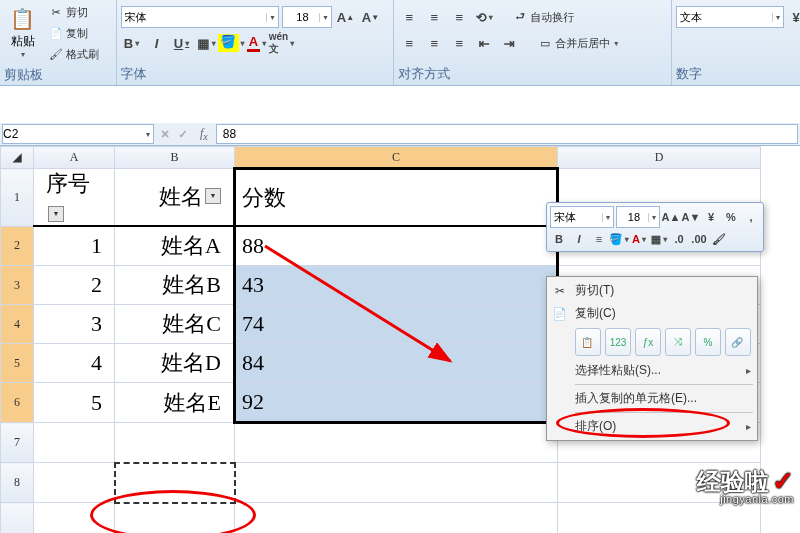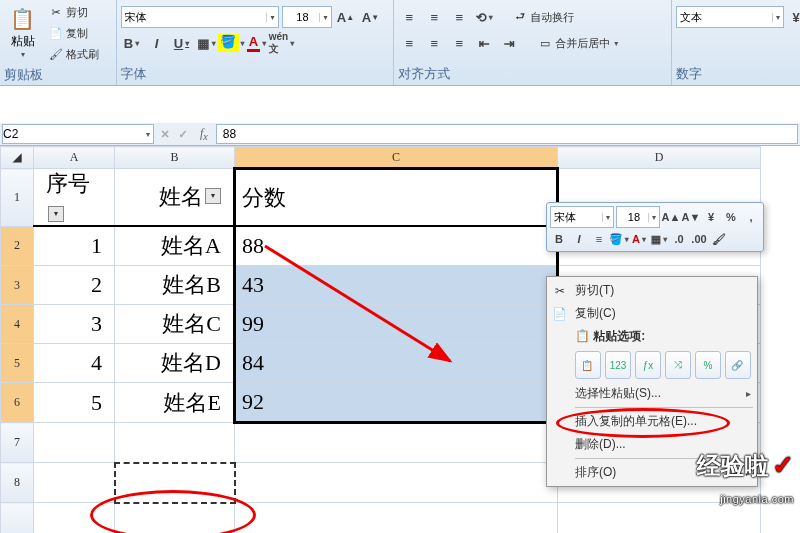--- a/index.html
+++ b/index.html
@@ -299,21 +299,21 @@
     bottom:28px;
     font-family:"Arial";
     color:#fff;
     text-shadow:0 0 2px #000,0 0 2px #000,0 0 2px #000;
     line-height:1;
     text-align:right;
     pointer-events:none;
   }
   .watermark .big { font-size:24px; font-weight:bold; display:inline; }
   .watermark .check { color:#e00; font-size:26px; font-weight:bold; }
-  .watermark .small { font-size:11px; display:block; letter-spacing:0.5px;margin-top:16px; }
+  .watermark .small { font-size:11px; display:block; letter-spacing:0.5px; }
 
   .drop-arrow-cell {
     display:inline-flex;
     align-items:center;
     justify-content:center;
     width:14px;
     height:14px;
     border:1px solid #888;
     background:#e8e8e8;
     font-size:7px;
@@ -479,21 +479,21 @@
       <th class="rowhead selR">3</th>
       <td class="colA">2</td>
       <td class="colB">姓名B</td>
       <td class="colC sel-c">43</td>
       <td></td>
     </tr>
     <tr>
       <th class="rowhead selR">4</th>
       <td class="colA">3</td>
       <td class="colB">姓名C</td>
-      <td class="colC sel-c">99</td>
+      <td class="colC sel-c">74</td>
       <td></td>
     </tr>
     <tr>
       <th class="rowhead selR">5</th>
       <td class="colA">4</td>
       <td class="colB">姓名D</td>
       <td class="colC sel-c">84</td>
       <td></td>
     </tr>
     <tr>
@@ -571,43 +571,36 @@
 
   <div class="context-menu" style="left:546px;top:130px">
     <div class="item">
       <span class="micon">✂</span>
       <span>剪切(T)</span>
     </div>
     <div class="item">
       <span class="micon">📄</span>
       <span>复制(C)</span>
     </div>
-    <div class="section-label">
-      <span class="micon">📋</span>
-      <span>粘贴选项:</span>
-    </div>
     <div class="paste-options">
       <span class="paste-opt">📋</span>
       <span class="paste-opt">123</span>
       <span class="paste-opt">ƒx</span>
 
       <span class="paste-opt">⤨</span>
       <span class="paste-opt">%</span>
       <span class="paste-opt">🔗</span>
     </div>
     <div class="item submenu-arrow">
       <span>选择性粘贴(S)...</span>
     </div>
     <div class="sep"></div>
     <div class="item">
       <span>插入复制的单元格(E)...</span>
     </div>
-    <div class="item">
-      <span>删除(D)...</span>
-    </div>
     <div class="sep"></div>
     <div class="item submenu-arrow">
       <span>排序(O)</span>
     </div>
   </div>
 
   <div class="red-ellipse" style="left:556px;top:262px;width:168px;height:24px"></div>
 
 </div>
 

